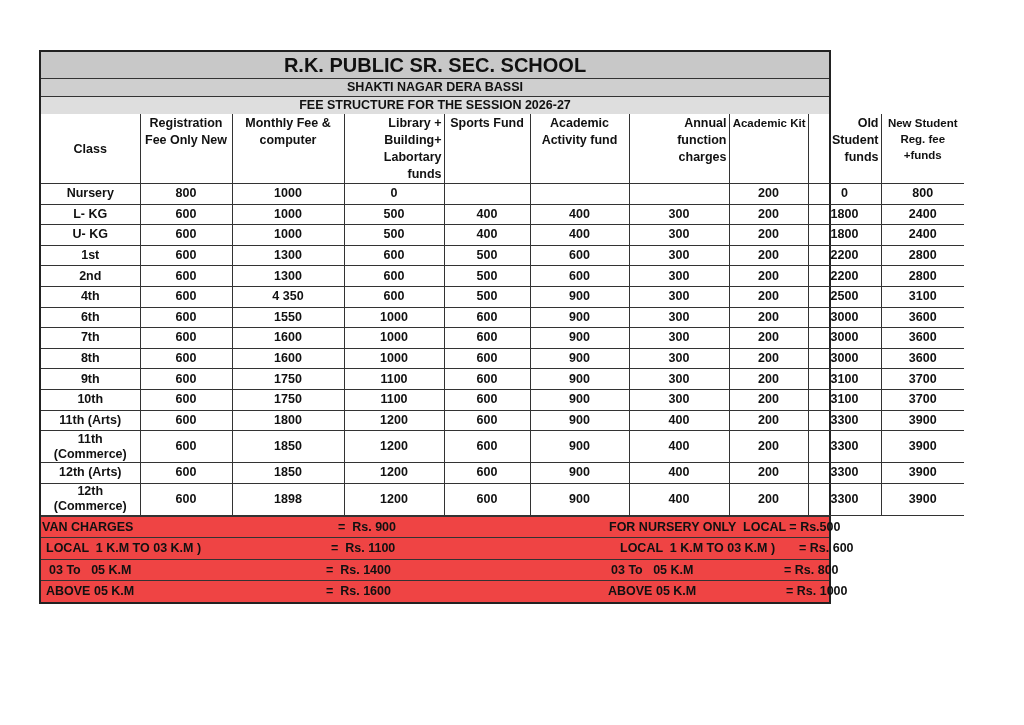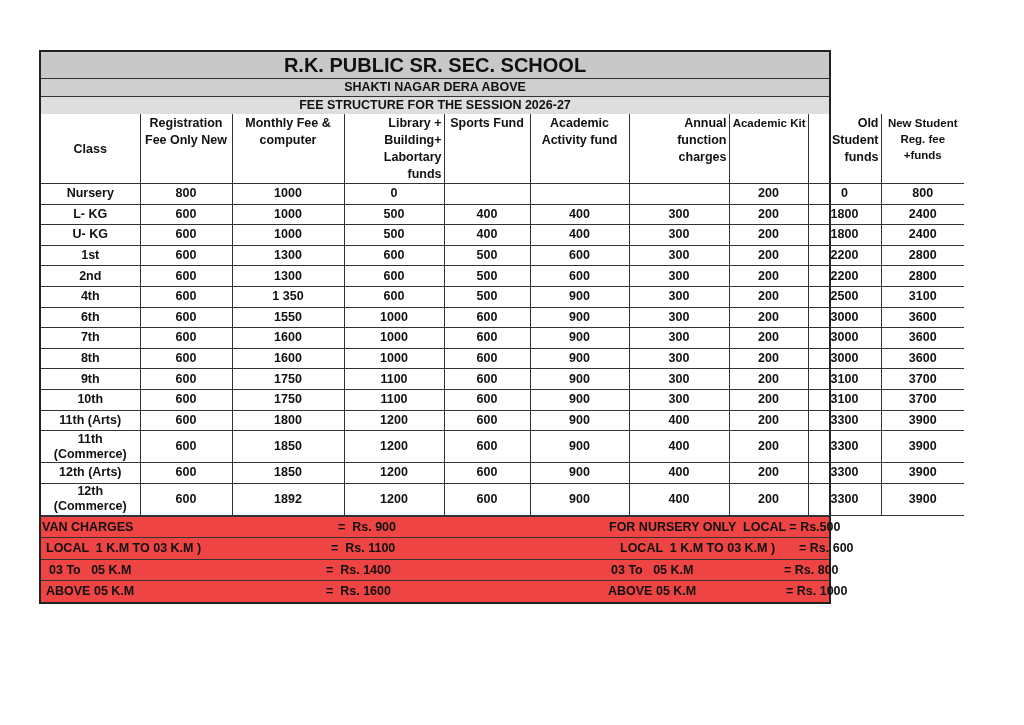--- a/index.html
+++ b/index.html
@@ -29,21 +29,21 @@
              border-top:1.5px solid #333; font-size:12.5px; font-weight:bold;
              position:relative; box-sizing:border-box; }
   .van-row span { position:absolute; white-space:pre; }
   .divider { position:absolute; left:429px; top:0; bottom:0; width:1px; background:#7a9cc8; }
 </style>
 </head>
 <body>
 
 <div class="sheet">
   <div class="band title">R.K. PUBLIC SR. SEC. SCHOOL</div>
-  <div class="band sub">SHAKTI NAGAR DERA ABOVE</div>
+  <div class="band sub">SHAKTI NAGAR DERA BASSI</div>
   <div class="band session" style="border-bottom:none;">FEE STRUCTURE FOR THE SESSION 2026-27</div>
 
   <table class="fees">
     <colgroup>
       <col style="width:99px">
         <col style="width:92px">
         <col style="width:112px">
         <col style="width:100px">
       <col style="width:86px">
         <col style="width:99px">
@@ -123,21 +123,21 @@
           <td>500</td>
           <td>600</td>
           <td>300</td>
           <td>200</td>
           <td>2200</td>
           <td>2800</td>
         </tr>
         <tr>
           <td>4th</td>
           <td>600</td>
-          <td>1 350</td>
+          <td>4 350</td>
           <td>600</td>
           <td>500</td>
           <td>900</td>
           <td>300</td>
           <td>200</td>
           <td>2500</td>
           <td>3100</td>
         </tr>
         <tr>
           <td>6th</td>
@@ -231,21 +231,21 @@
           <td>600</td>
           <td>900</td>
           <td>400</td>
           <td>200</td>
           <td>3300</td>
           <td>3900</td>
         </tr>
         <tr class="tall">
           <td>12th (Commerce)</td>
           <td>600</td>
-          <td>1892</td>
+          <td>1898</td>
           <td>1200</td>
           <td>600</td>
           <td>900</td>
           <td>400</td>
           <td>200</td>
           <td>3300</td>
           <td>3900</td>
         </tr>
       </tbody>
   </table>

